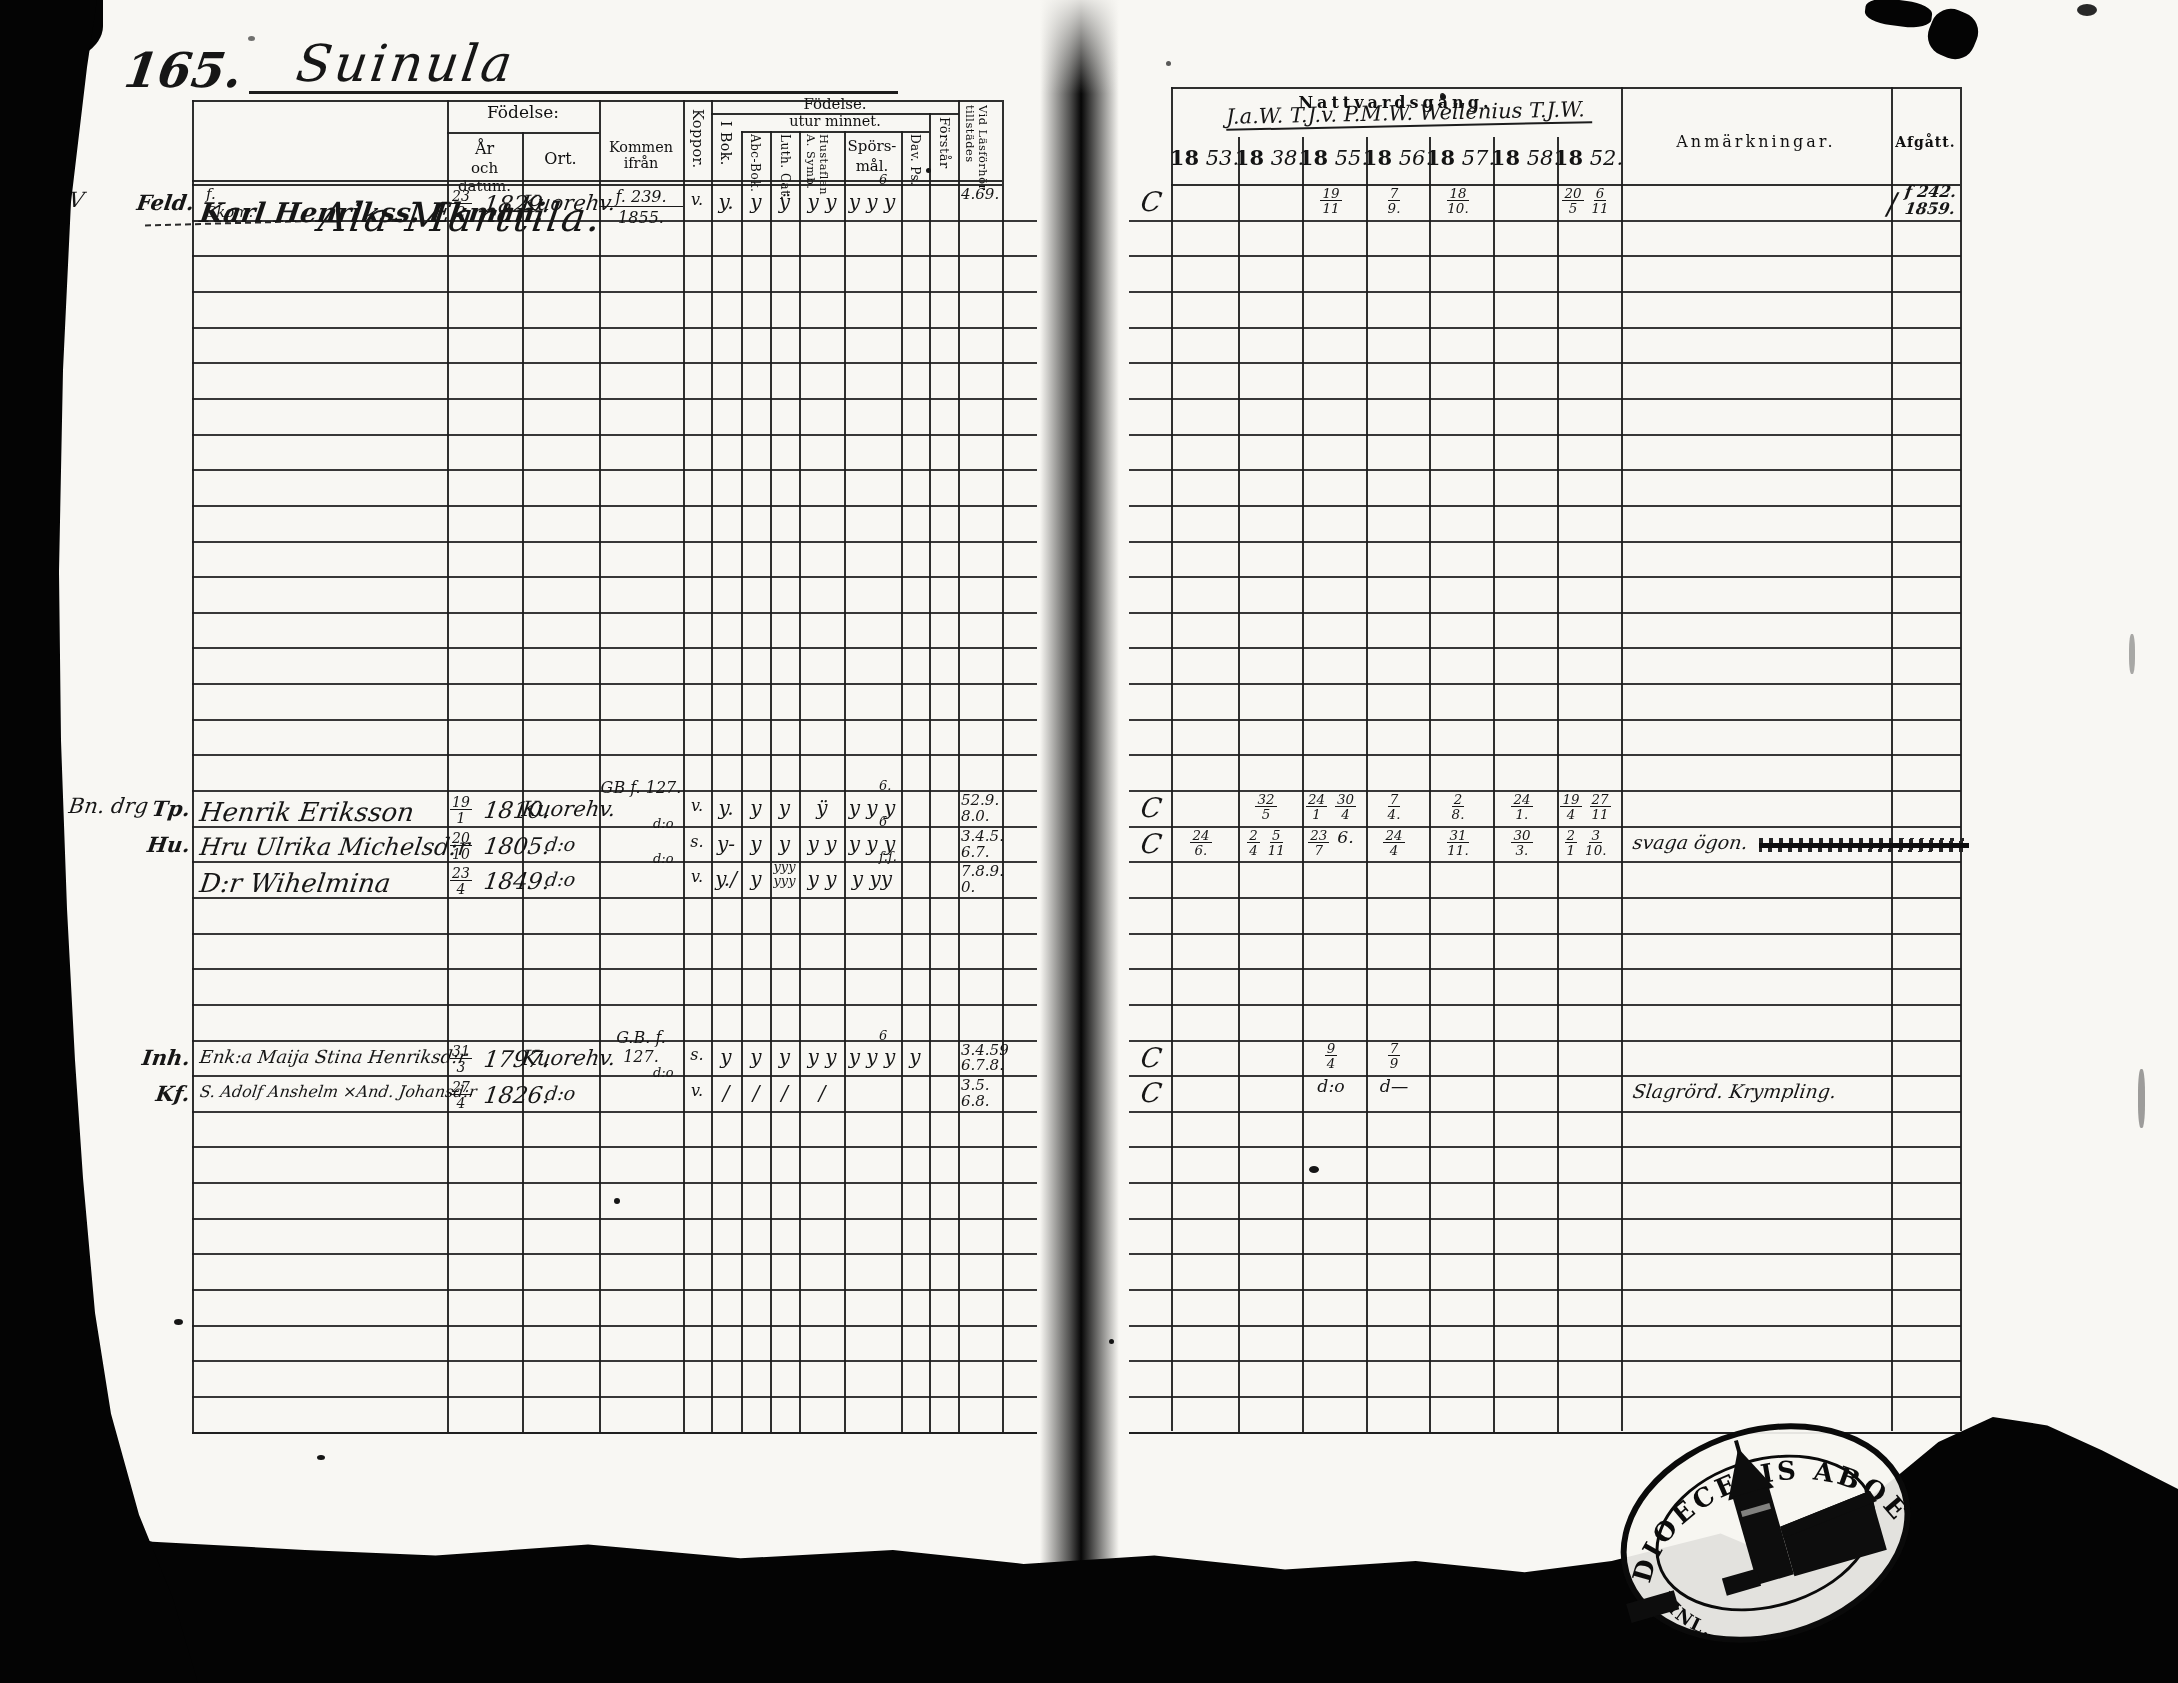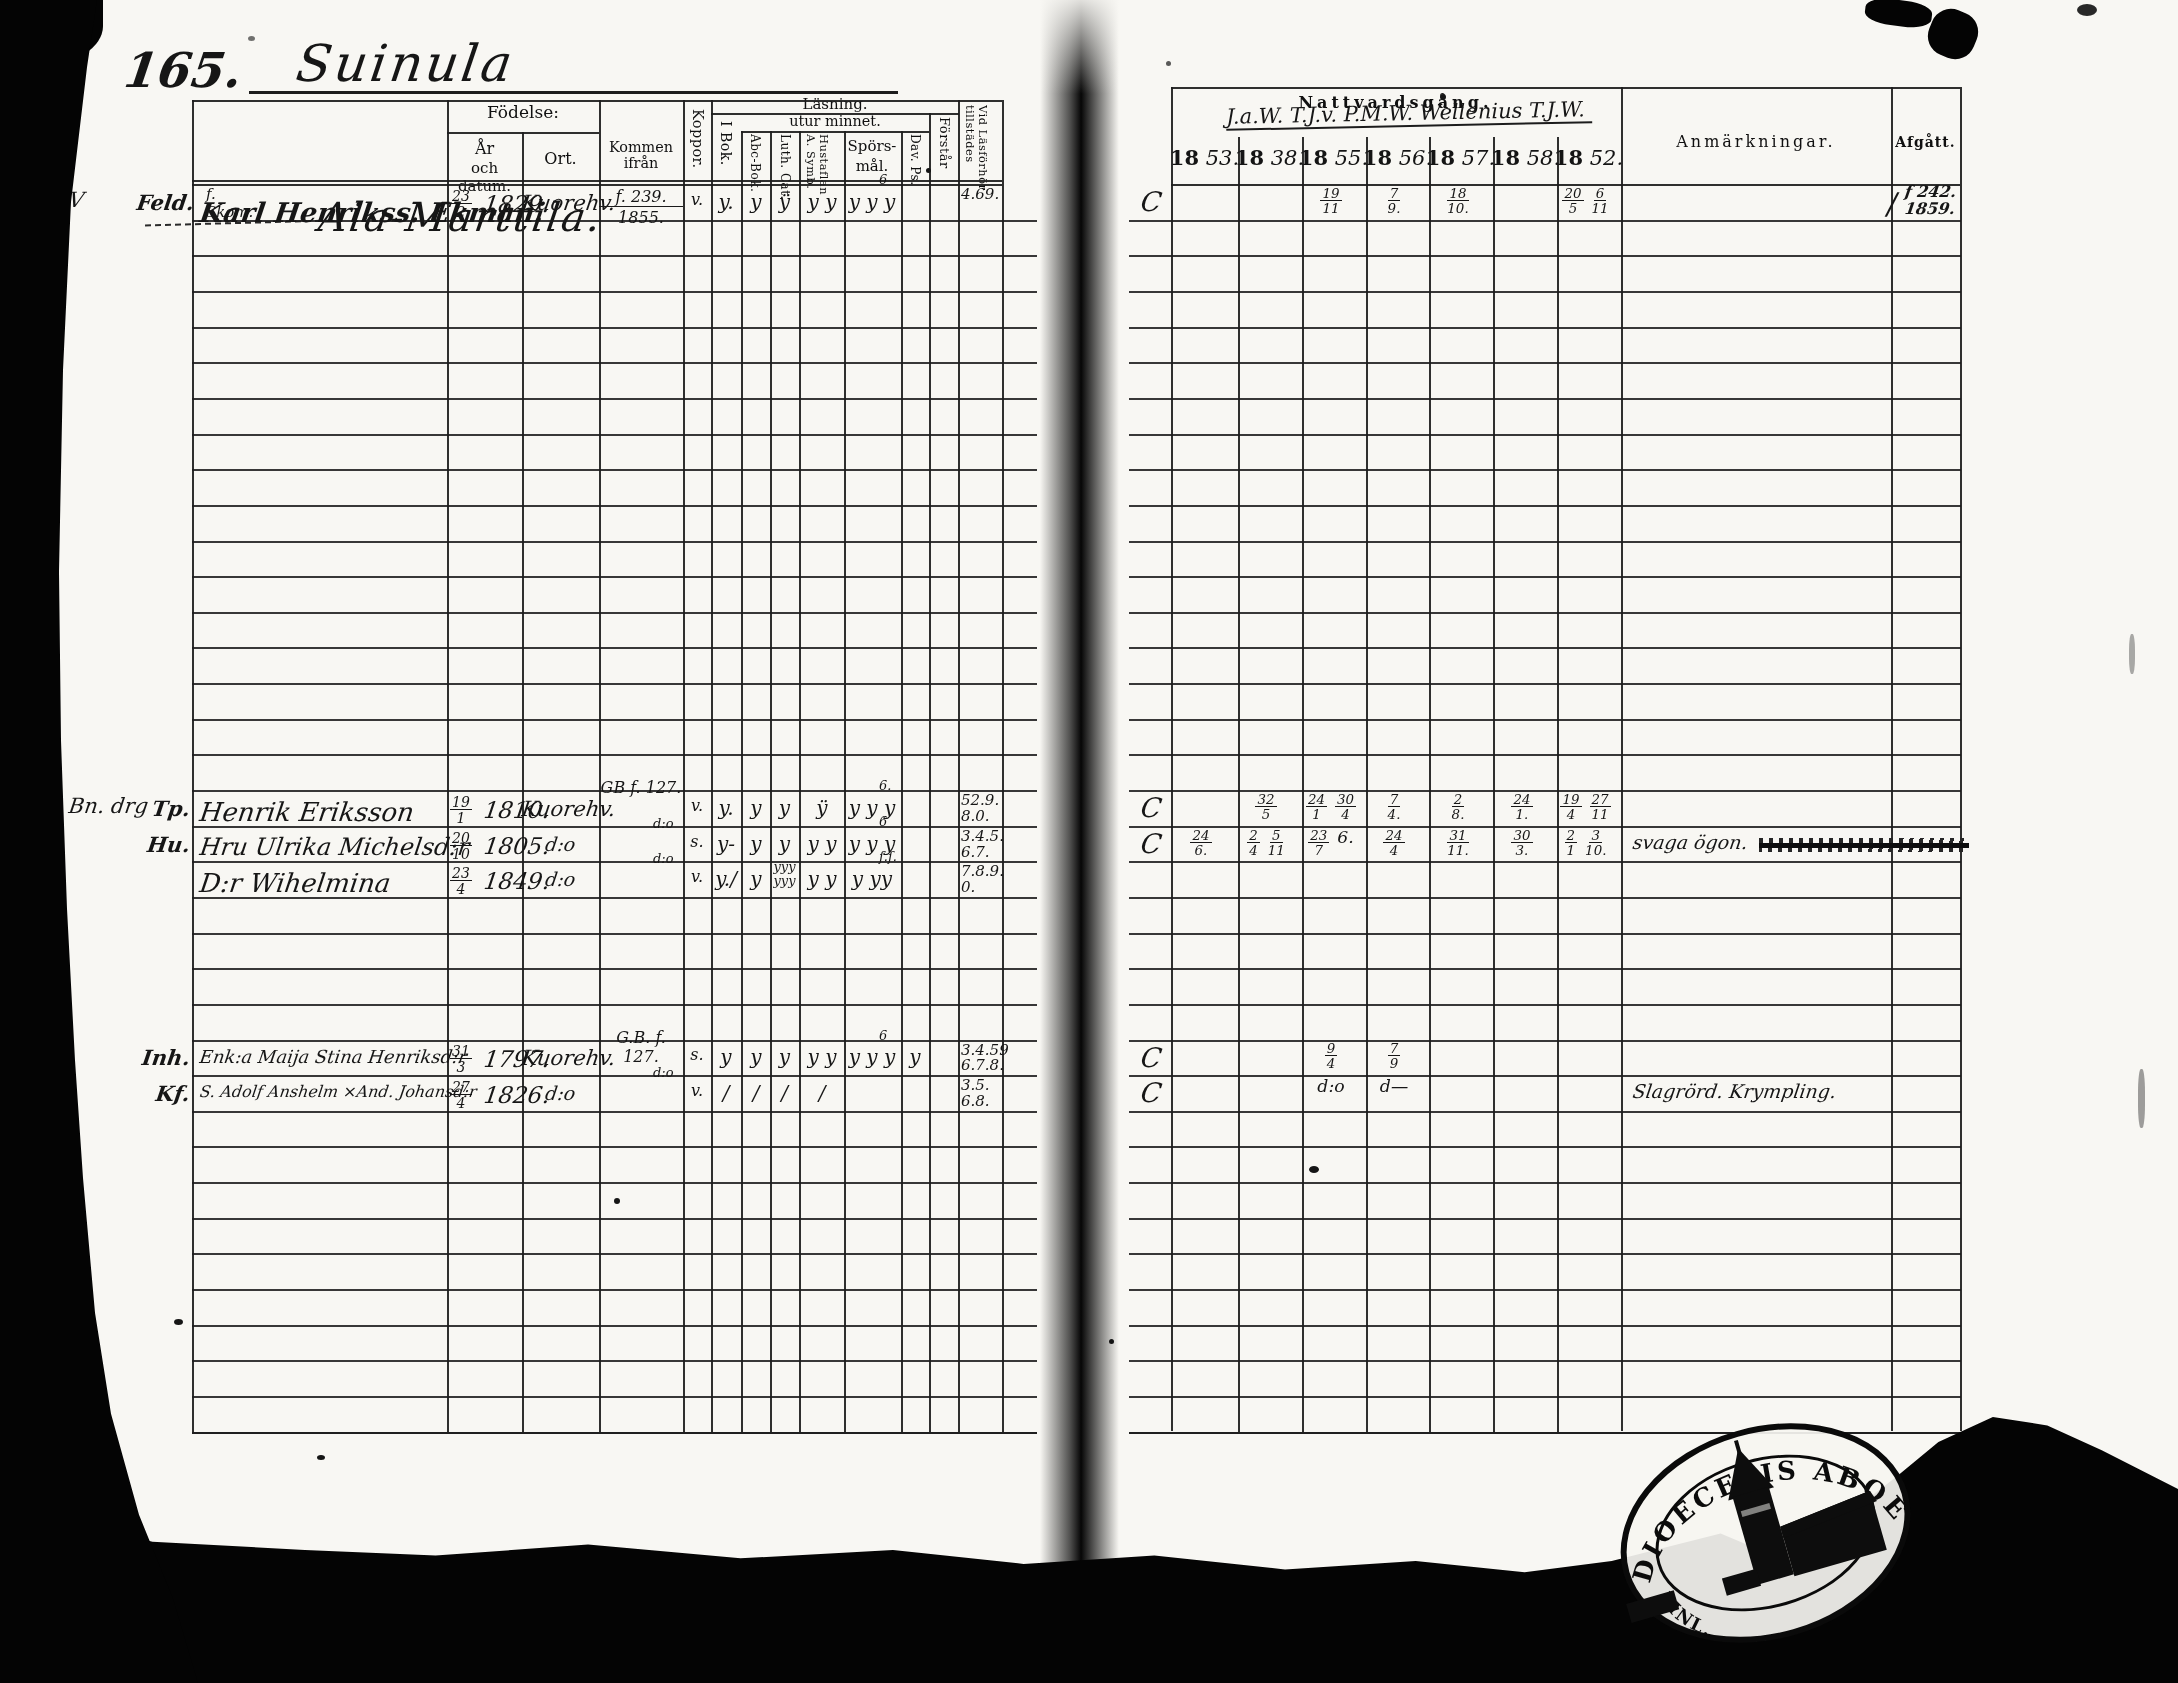--- a/index.html
+++ b/index.html
@@ -30,21 +30,21 @@
 
   <div class="abs hw skw" style="left:319px;top:194px;font-size:40px;letter-spacing:2px;">Ala-Marttila.</div>
   <div class="abs" style="left:145px;top:222px;width:186px;border-top:2.5px dashed #2a2a2a;transform:rotate(-1.5deg);"></div>
 
   <div class="abs pr ctr" style="left:447px;top:102px;width:152px;font-size:17px;">Födelse:</div>
   <div class="abs pr ctr" style="left:447px;top:139px;width:75px;font-size:16px;">År</div>
   <div class="abs pr ctr" style="left:443px;top:159px;width:83px;font-size:15px;">och datum.</div>
   <div class="abs pr ctr" style="left:522px;top:149px;width:77px;font-size:16px;">Ort.</div>
   <div class="abs pr ctr" style="left:595px;top:139px;width:92px;font-size:14.4px;">Kommen ifrån</div>
   <div class="abs pr vt" style="left:689px;top:109px;font-size:14.4px;">Koppor.</div>
-  <div class="abs pr ctr" style="left:711px;top:95px;width:248px;font-size:15px;">Läsning.</div>
+  <div class="abs pr ctr" style="left:711px;top:95px;width:248px;font-size:15px;">Födelse.</div>
   <div class="abs pr ctr" style="left:741px;top:113px;width:188px;font-size:14.4px;">utur minnet.</div>
   <div class="abs pr vt" style="left:718px;top:121px;font-size:14px;">I Bok.</div>
   <div class="abs pr vt" style="left:747px;top:134px;font-size:12px;">Abc-Bok.</div>
   <div class="abs pr vt" style="left:777px;top:134px;font-size:12px;">Luth. Cat.</div>
   <div class="abs pr vt" style="left:804px;top:134px;font-size:11.4px;">Hustaflan
 A. Symb.</div>
   <div class="abs pr ctr" style="left:844px;top:137px;width:56px;font-size:15px;white-space:pre-line;line-height:1.3;">Spörs-
 mål.</div>
   <div class="abs pr vt" style="left:907px;top:134px;font-size:12px;">Dav. Ps.</div>
   <div class="abs pr vt" style="left:936px;top:117px;font-size:13px;">Förstår</div>

